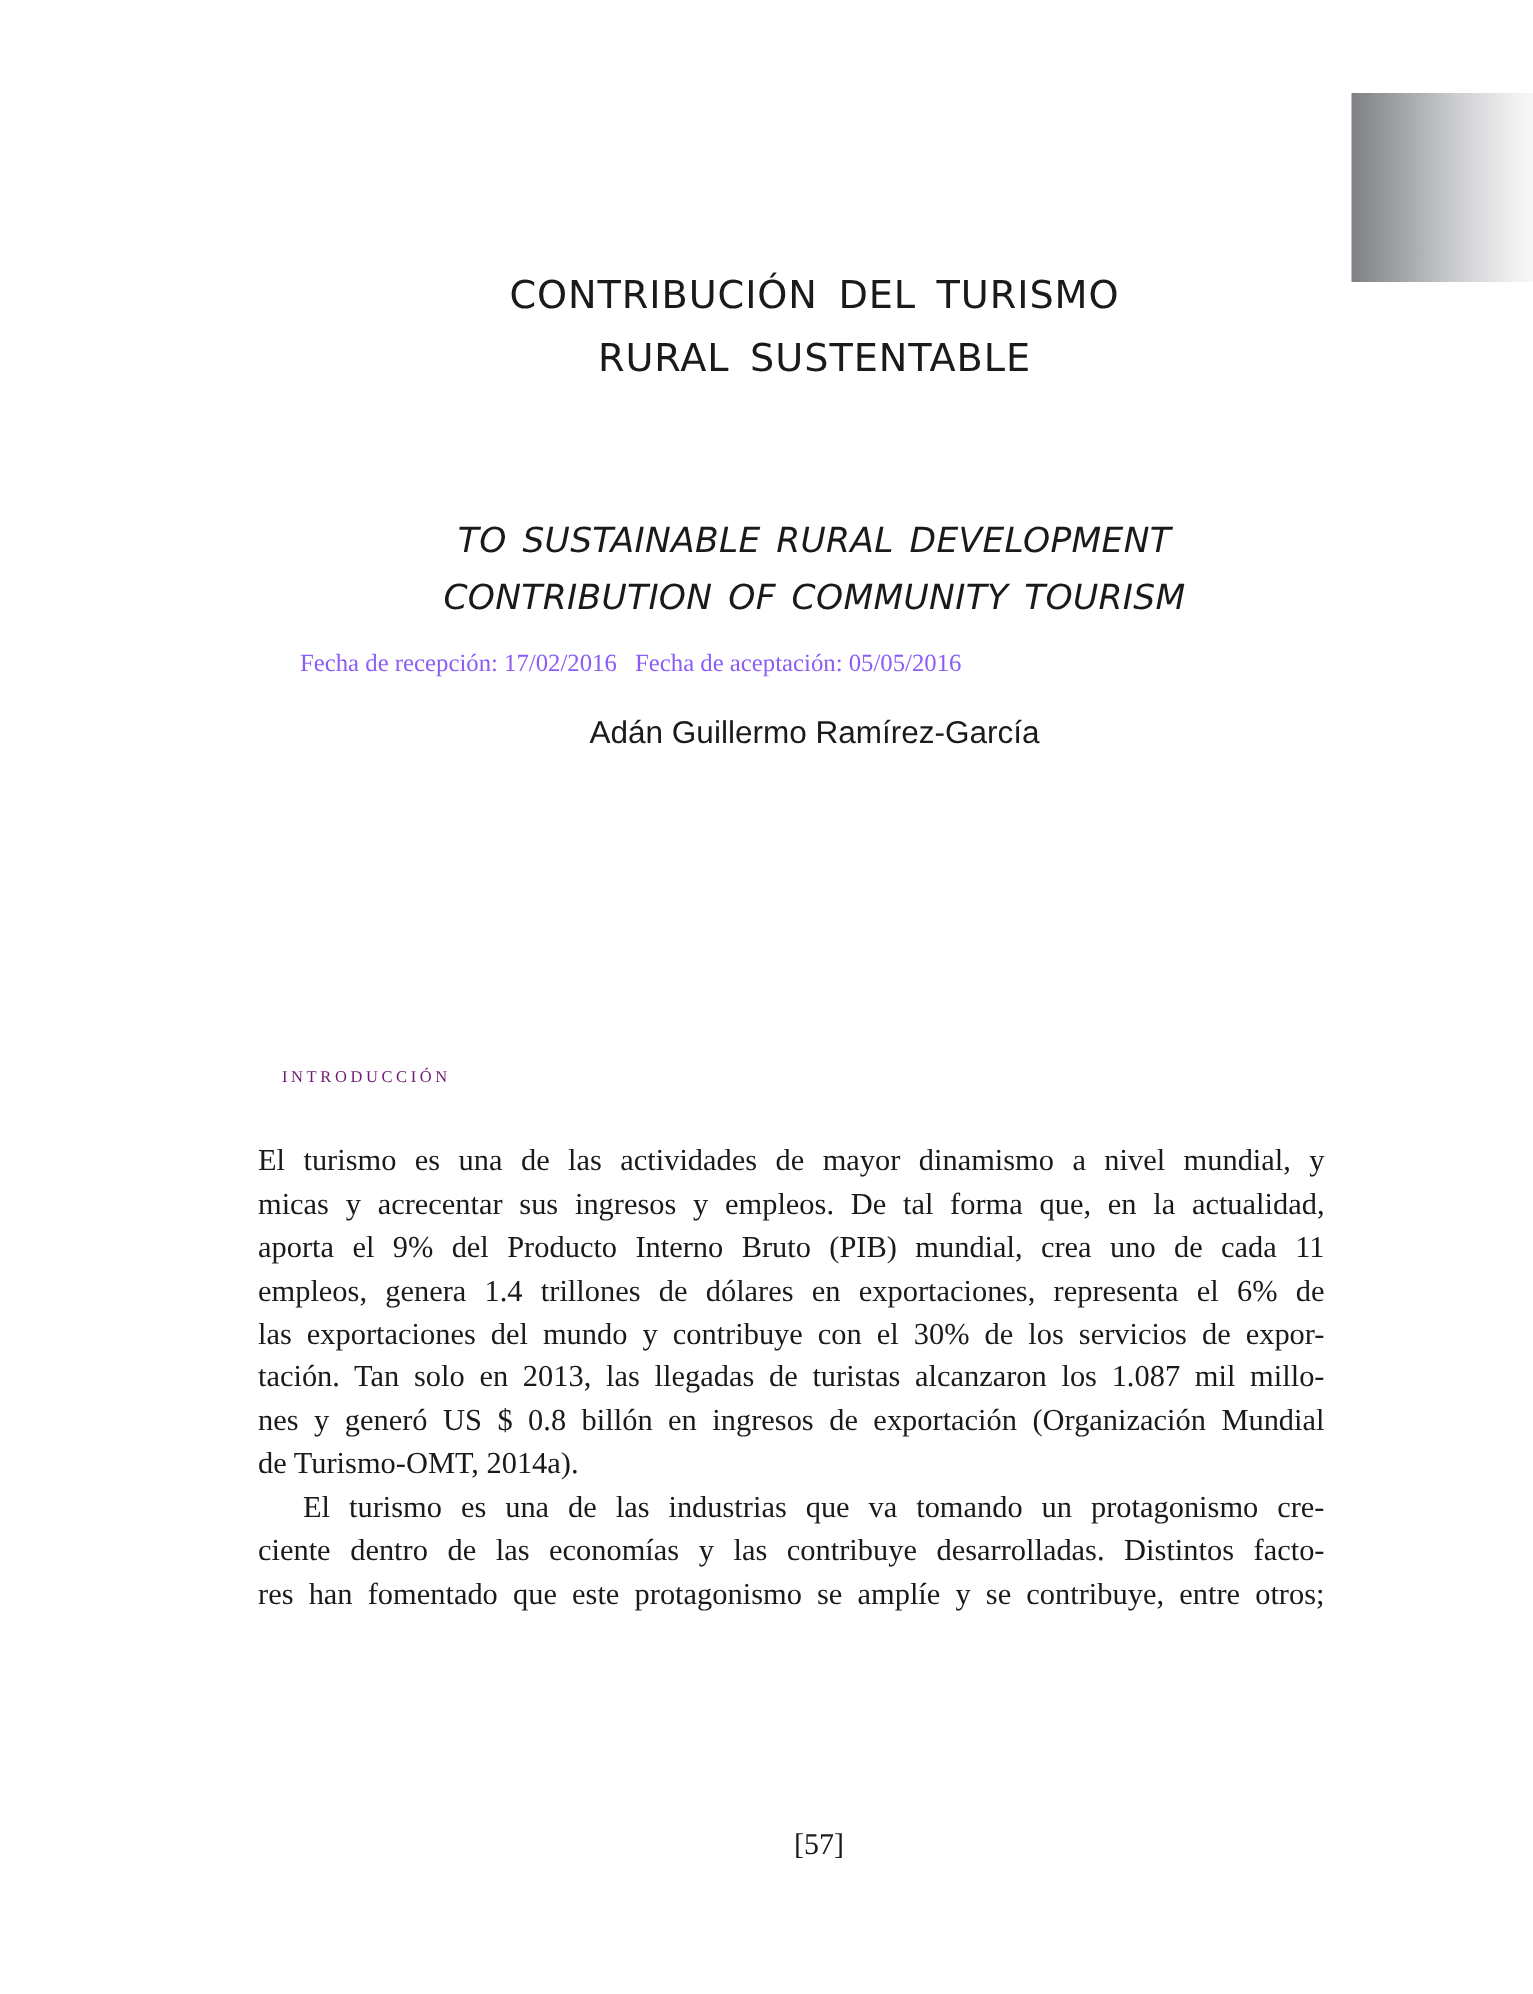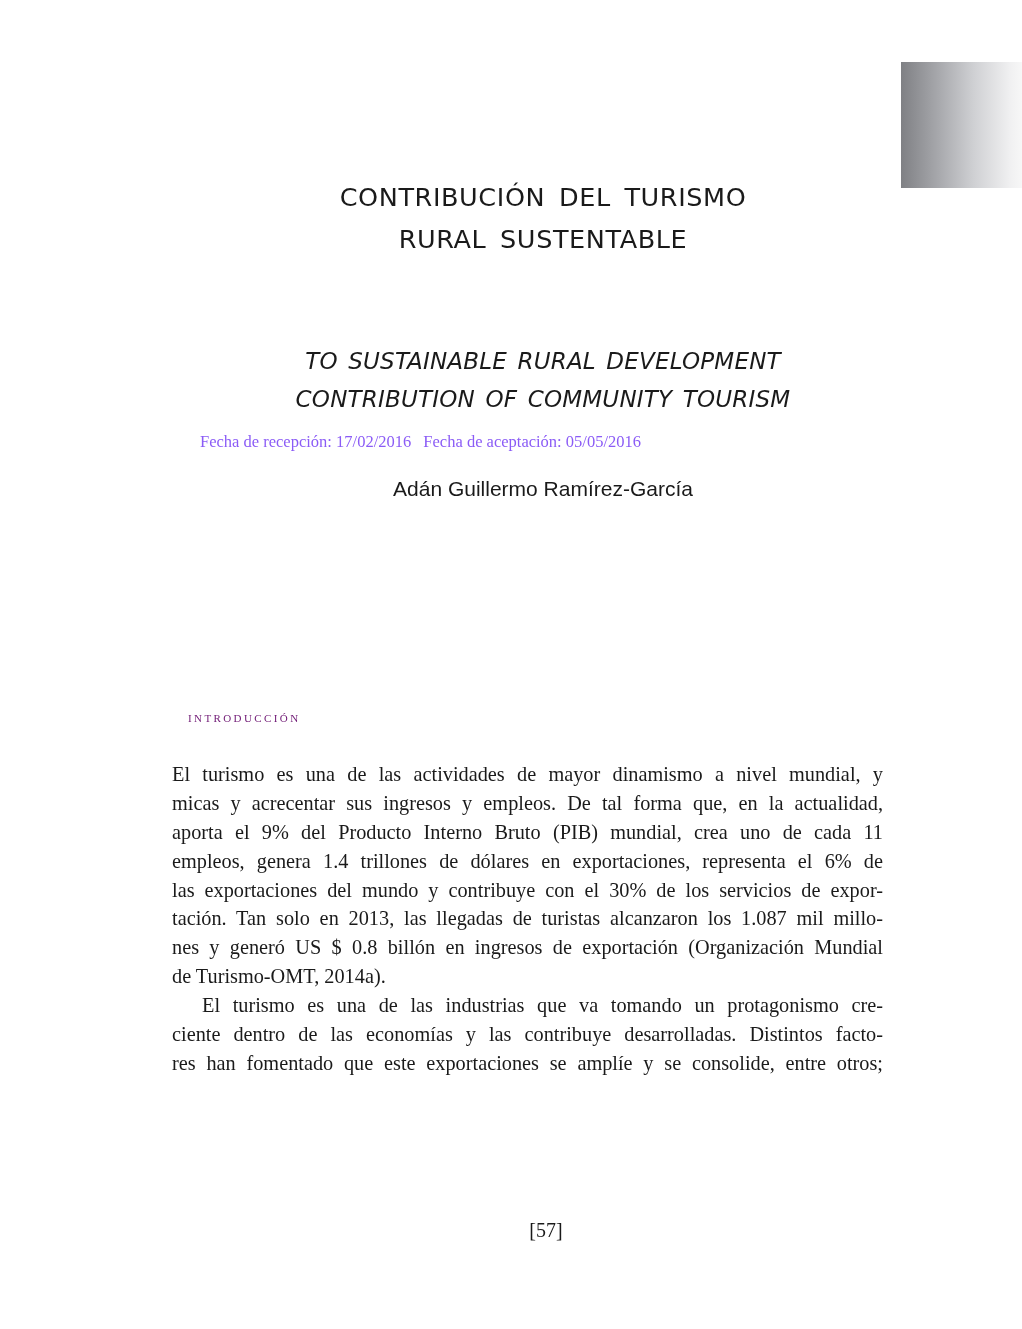--- a/index.html
+++ b/index.html
@@ -140,16 +140,16 @@
   <span class="line">El turismo es una de las actividades de mayor dinamismo a nivel mundial, y</span>
   <span class="line">micas y acrecentar sus ingresos y empleos. De tal forma que, en la actualidad,</span>
   <span class="line">aporta el 9% del Producto Interno Bruto (PIB) mundial, crea uno de cada 11</span>
   <span class="line">empleos, genera 1.4 trillones de dólares en exportaciones, representa el 6% de</span>
   <span class="line">las exportaciones del mundo y contribuye con el 30% de los servicios de expor-</span>
   <span class="line">tación. Tan solo en 2013, las llegadas de turistas alcanzaron los 1.087 mil millo-</span>
   <span class="line">nes y generó US $ 0.8 billón en ingresos de exportación (Organización Mundial</span>
   <span class="line last">de Turismo-OMT, 2014a).</span>
   <span class="line indent">El turismo es una de las industrias que va tomando un protagonismo cre-</span>
   <span class="line">ciente dentro de las economías y las contribuye desarrolladas. Distintos facto-</span>
-  <span class="line">res han fomentado que este exportaciones se amplíe y se consolide, entre otros;</span>
+  <span class="line">res han fomentado que este protagonismo se amplíe y se contribuye, entre otros;</span>
 </div>
 
 <div class="page-number">[57]</div>
 
 </body></html>

